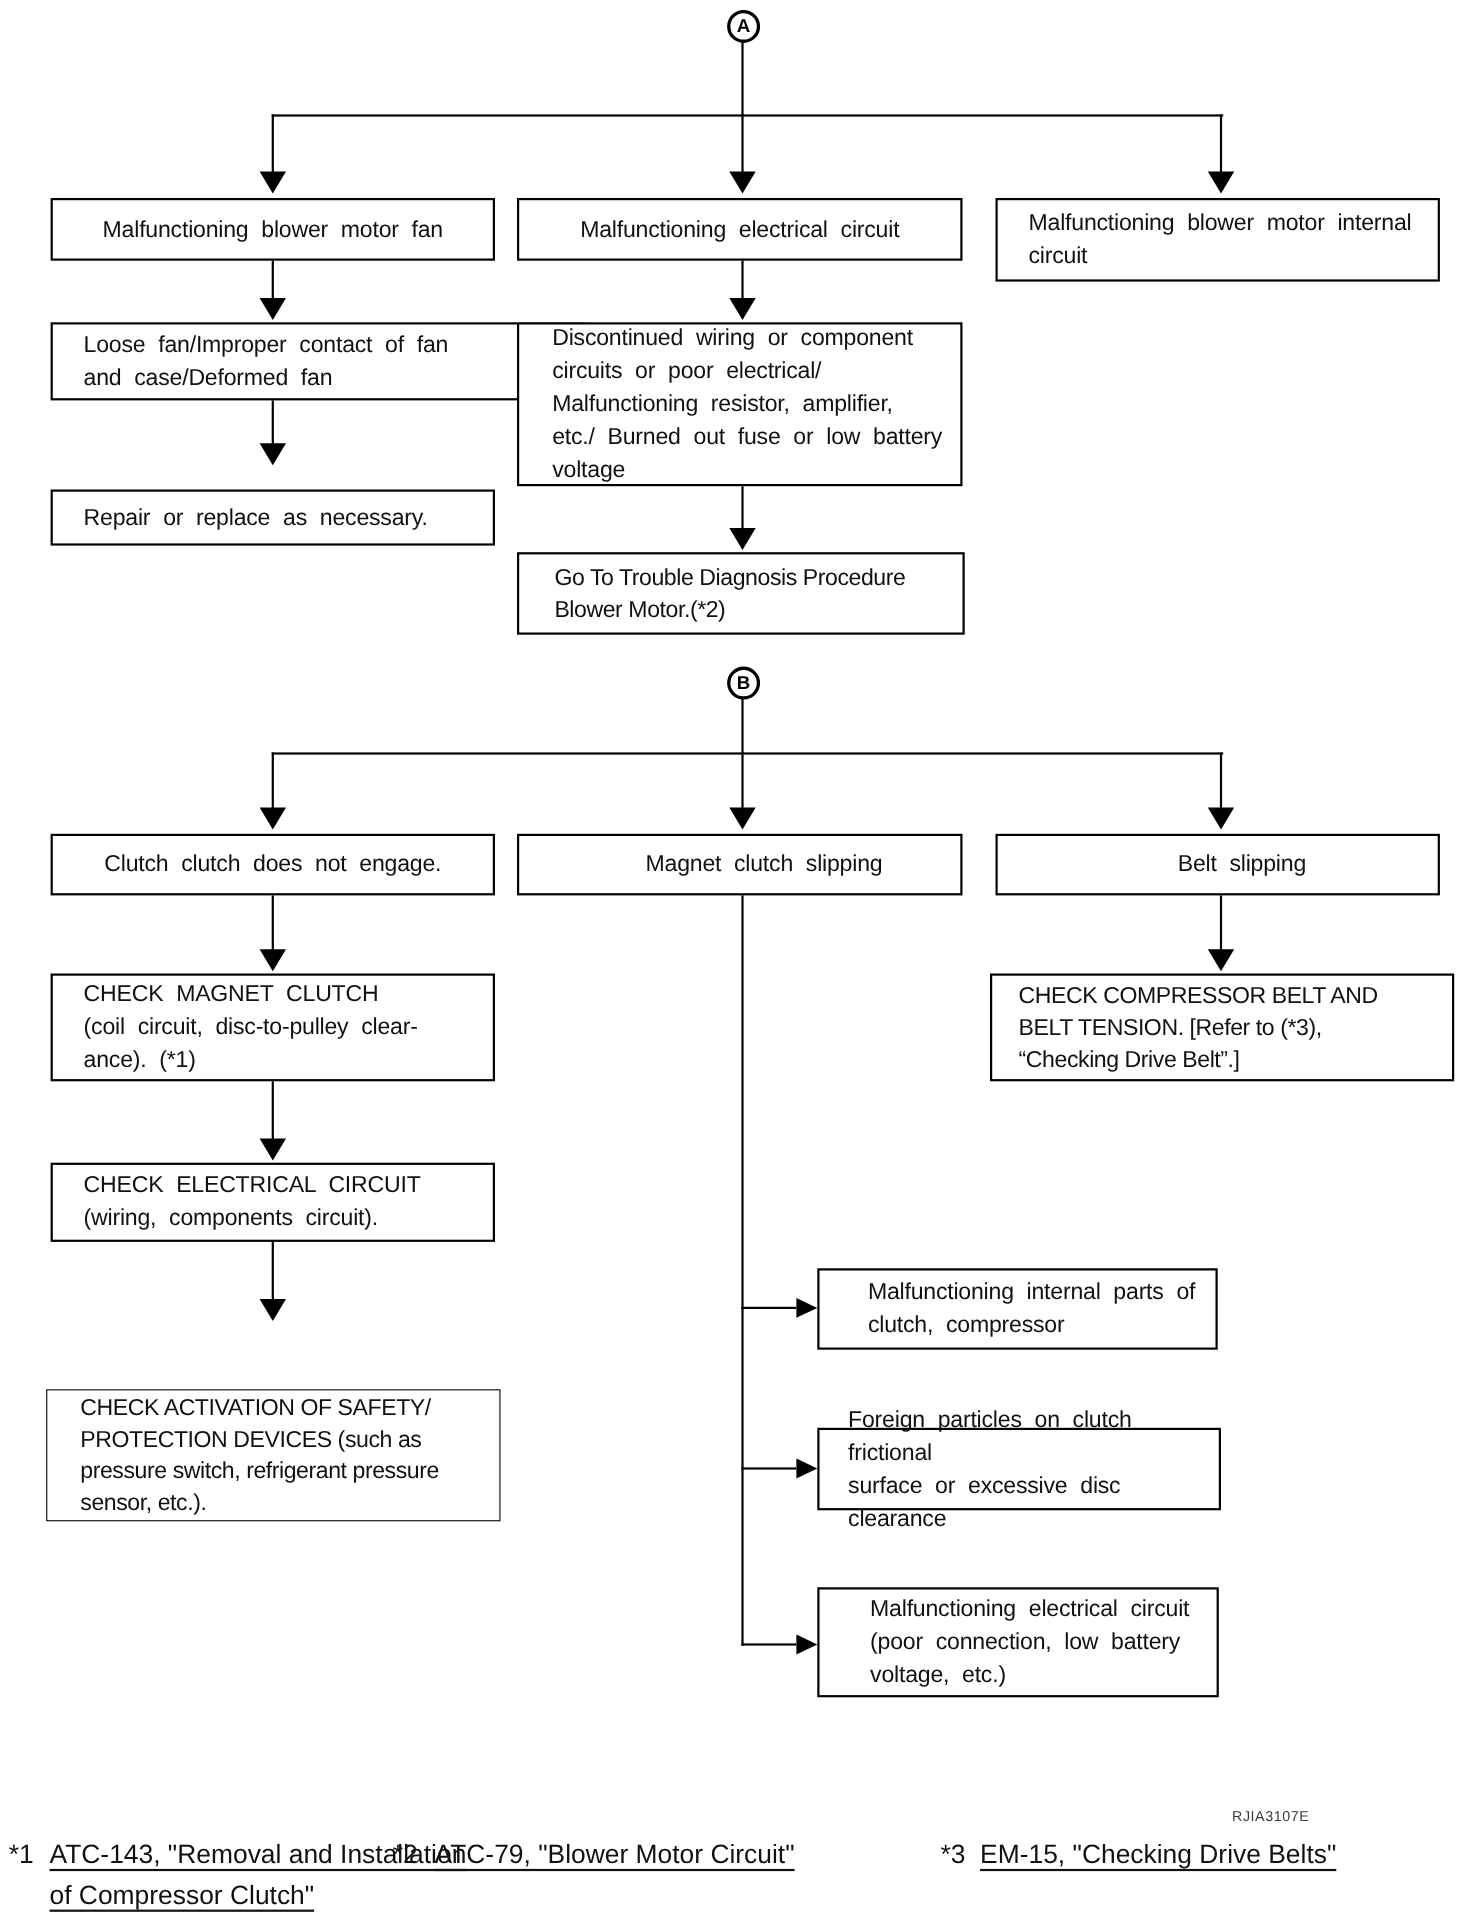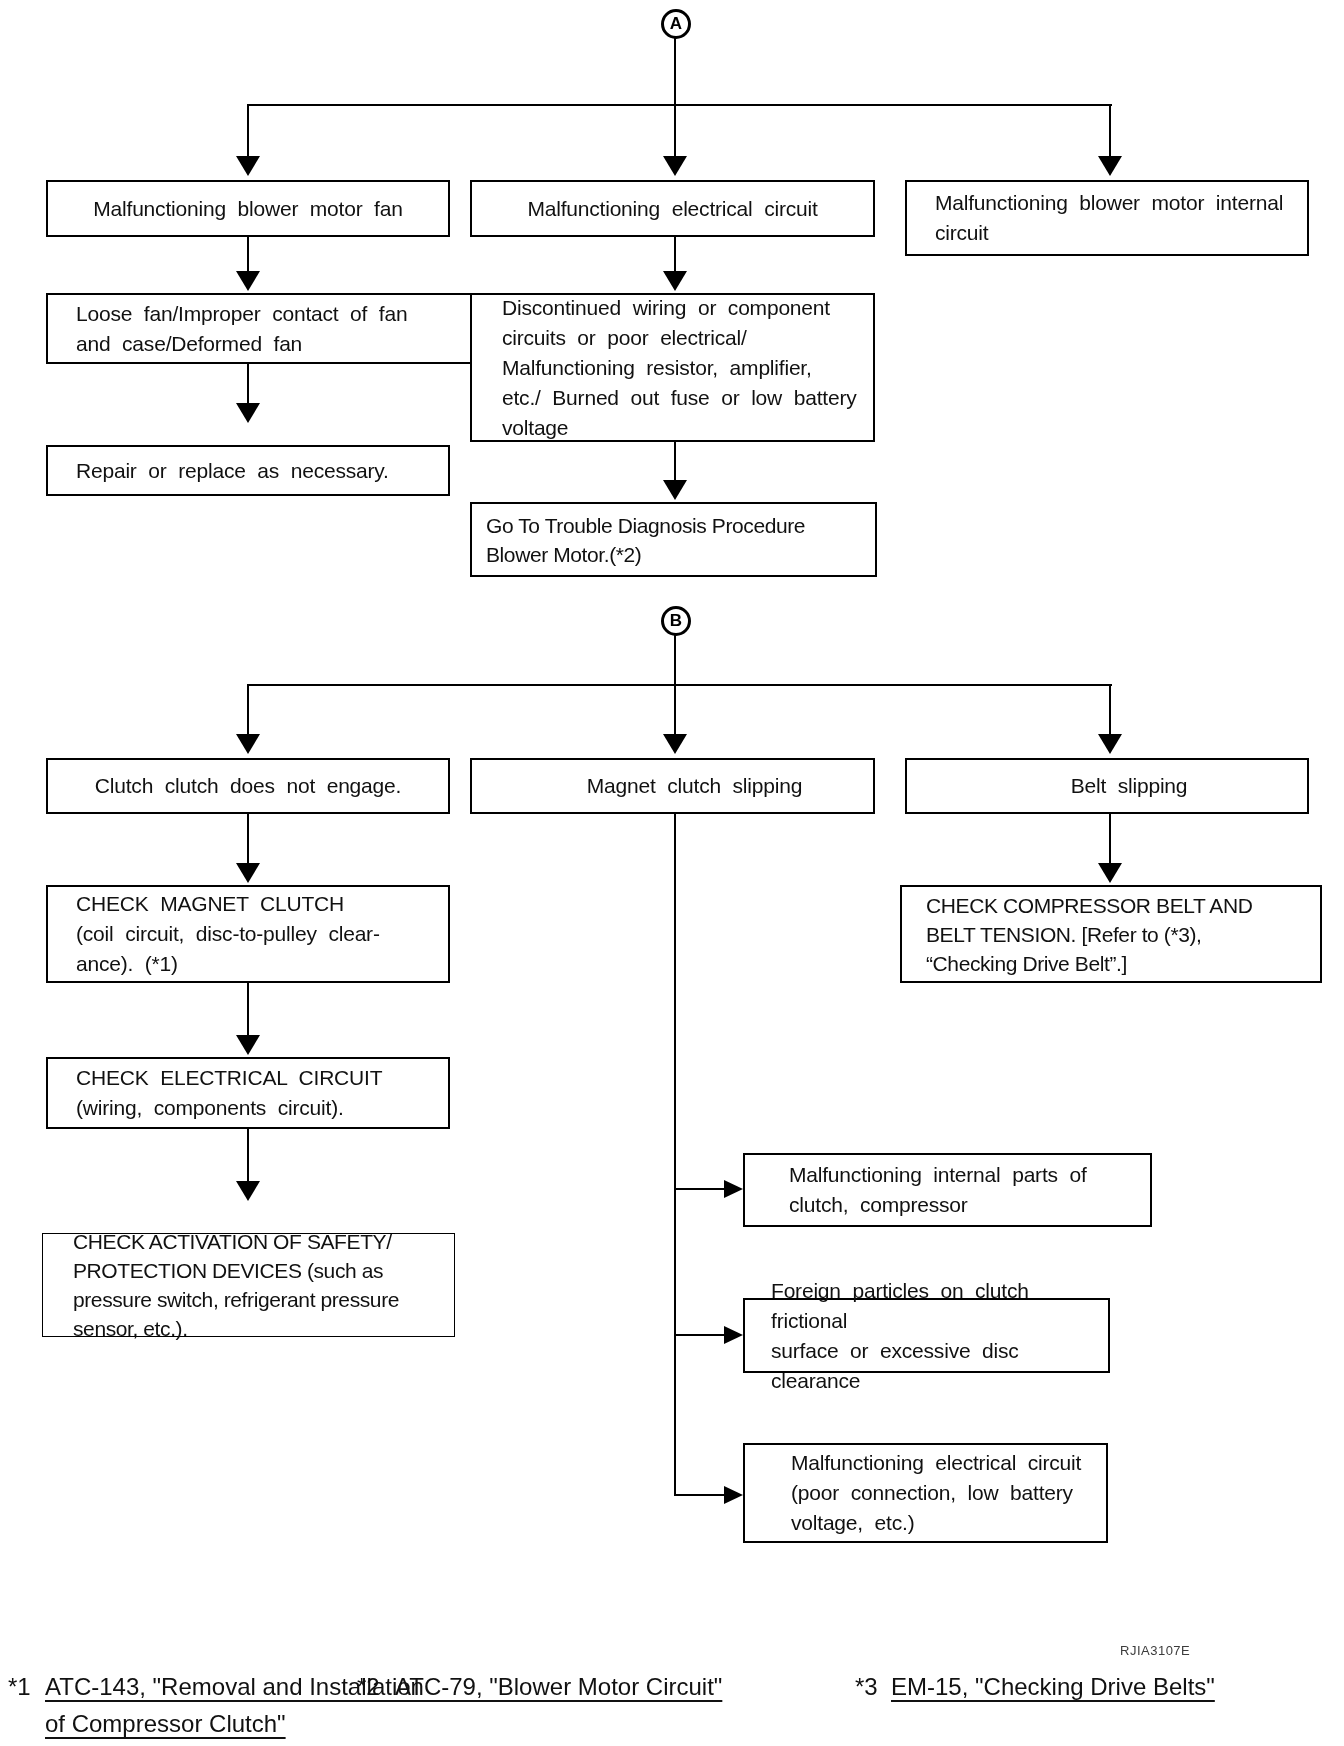--- a/index.html
+++ b/index.html
@@ -121,21 +121,21 @@
   <div class="arrow-down" style="left:663px;top:271px;"></div>
   <div class="box spread" style="left:470px;top:293px;width:405px;height:149px;padding-left:30px;">
     <span class="txt">Discontinued wiring or component
 circuits or poor electrical/
 Malfunctioning resistor, amplifier,
 etc./ Burned out fuse or low battery
 voltage</span>
   </div>
   <div class="vline" style="left:674px;top:442px;height:40px;"></div>
   <div class="arrow-down" style="left:663px;top:480px;"></div>
-  <div class="box tight" style="left:470px;top:502px;width:407px;height:75px;padding-left:14px;">
+  <div class="box tight" style="left:470px;top:502px;width:407px;height:75px;padding-left:32px;">
     <span class="txt">Go To Trouble Diagnosis Procedure
 Blower Motor.(*2)</span>
   </div>
 
   <div class="conn" style="left:661px;top:606px;">
     <span>B</span>
   </div>
   <div class="vline" style="left:674px;top:634px;height:51px;"></div>
   <div class="hline" style="left:247px;top:684px;width:865px;"></div>
 
@@ -164,32 +164,32 @@
 ance). (*1)</span>
   </div>
   <div class="vline" style="left:247px;top:983px;height:54px;"></div>
   <div class="arrow-down" style="left:236px;top:1035px;"></div>
   <div class="box spread" style="left:46px;top:1057px;width:404px;height:72px;padding-left:28px;">
     <span class="txt">CHECK ELECTRICAL CIRCUIT
 (wiring, components circuit).</span>
   </div>
   <div class="vline" style="left:247px;top:1129px;height:54px;"></div>
   <div class="arrow-down" style="left:236px;top:1181px;"></div>
-  <div class="box tight thin" style="left:42px;top:1233px;width:413px;height:104px;padding-left:30px;">
+  <div class="box tight thin" style="left:42px;top:1263px;width:413px;height:120px;padding-left:30px;">
     <span class="txt">CHECK ACTIVATION OF SAFETY/
 PROTECTION DEVICES (such as
 pressure switch, refrigerant pressure
 sensor, etc.).</span>
   </div>
 
   <div class="vline" style="left:674px;top:814px;height:682px;"></div>
 
   <div class="hline" style="left:674px;top:1188px;width:50px;"></div>
   <div class="arrow-right" style="left:724px;top:1180px;"></div>
-  <div class="box spread" style="left:743px;top:1153px;width:409px;height:74px;padding-left:44px;">
+  <div class="box spread" style="left:743px;top:1153px;width:364px;height:74px;padding-left:44px;">
     <span class="txt">Malfunctioning internal parts of
 clutch, compressor</span>
   </div>
 
   <div class="hline" style="left:674px;top:1334px;width:50px;"></div>
   <div class="arrow-right" style="left:724px;top:1326px;"></div>
   <div class="box spread" style="left:743px;top:1298px;width:367px;height:75px;padding-left:26px;">
     <span class="txt">Foreign particles on clutch frictional
 surface or excessive disc clearance</span>
   </div>

